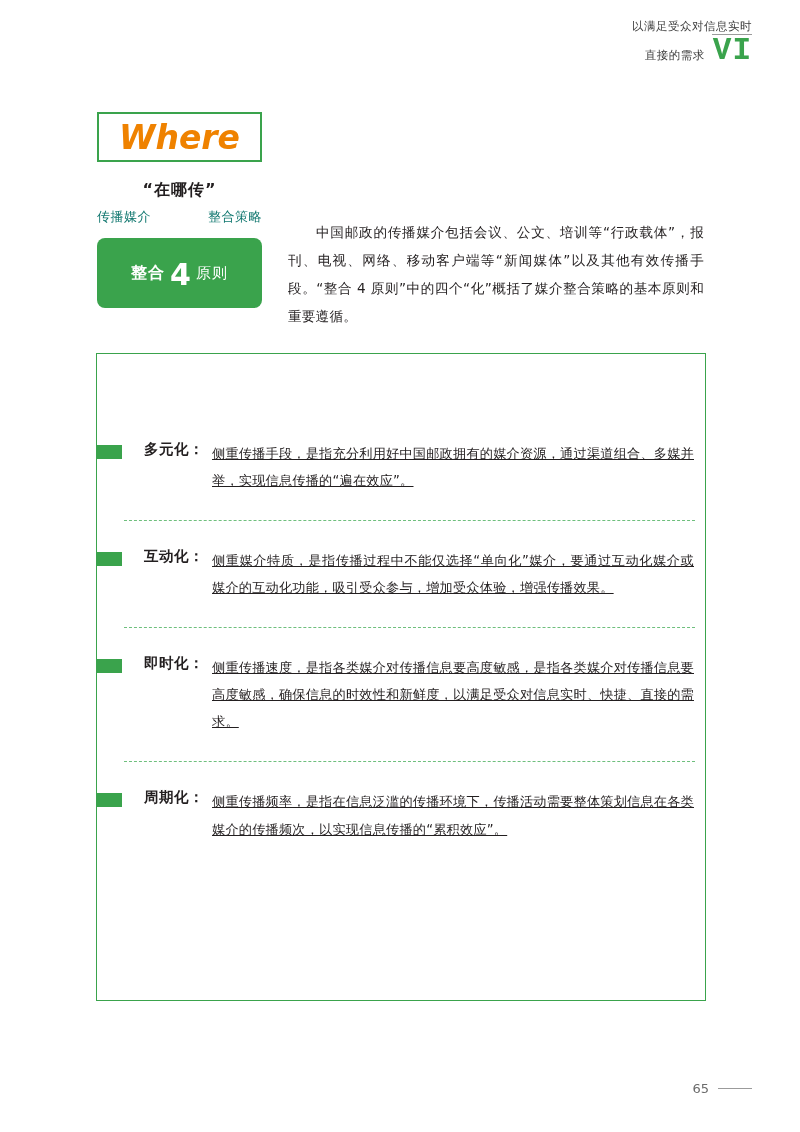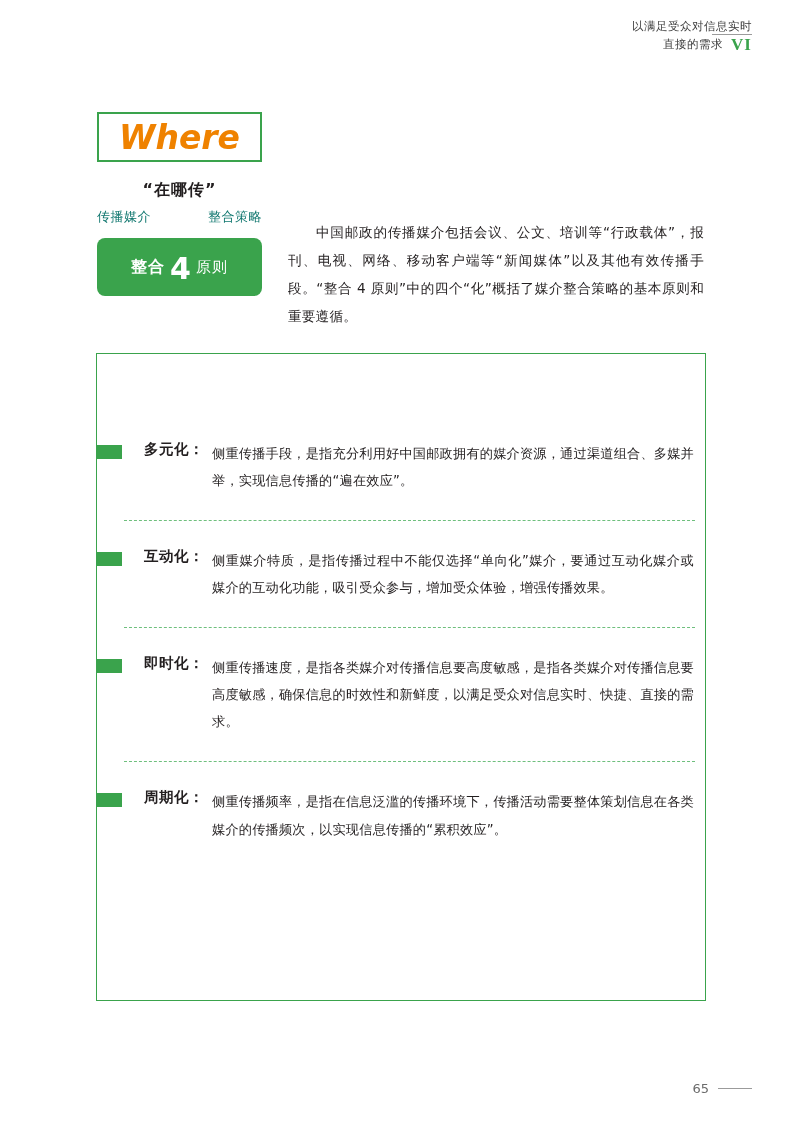--- a/index.html
+++ b/index.html
@@ -30,22 +30,22 @@
   .header-line2 {
     font-size: 11.5px;
     color: #3b3b3b;
     letter-spacing: 0.5px;
     display: flex;
     align-items: flex-end;
     justify-content: flex-end;
     gap: 8px;
   }
   .header-vi {
-    font-family: Liberation Serif, serif;
-    font-size: 17px;
+    font-family: Liberation Mono, monospace;
+    font-size: 31px;
     font-weight: bold;
     color: #3aa34c;
     line-height: 0.95;
     letter-spacing: 1px;
   }
   .header-rule {
     position: absolute;
     top: 16px; right: 0;
     width: 40px; height: 1px;
     background: #9b9b9b;
@@ -87,21 +87,21 @@
     justify-content: space-between;
     font-size: 13px;
     color: #0f766e;
     letter-spacing: 0.5px;
   }
 
   
   .principle-btn {
     position: absolute;
     left: 97px; top: 238px;
-    width: 165px; height: 58px;
+    width: 165px; height: 70px;
     background: #3aa34c;
     border-radius: 8px;
     display: flex;
     align-items: center;
     justify-content: center;
     color: #ffffff;
   }
   .principle-btn .p1 { font-size: 16px; font-weight: bold; letter-spacing: 1px;}
   .principle-btn .p2 {
     font-size: 30px; font-weight: bold;
@@ -163,20 +163,21 @@
     white-space: nowrap;
   }
   .row-desc {
     flex: 1 1 auto;
     font-size: 13.2px;
     line-height: 2.05;
     color: #231f20;
     text-align: justify;
     letter-spacing: 0.2px;
     padding-right: 12px;
+    text-decoration: underline;
   }
   .divider {
     margin: 26px 0 26px 28px;
     width: 571px;
     height: 0;
     border-top: 1.4px dashed #6ebf7d;
   }
   .row:nth-child(1) { margin-top: 0; }
 
   

